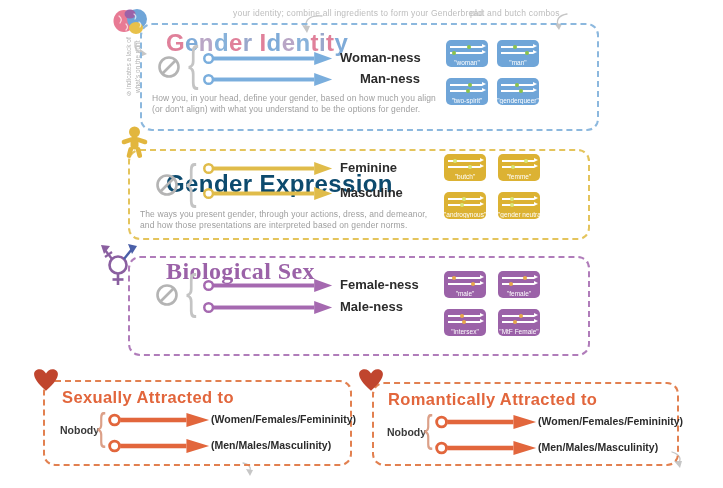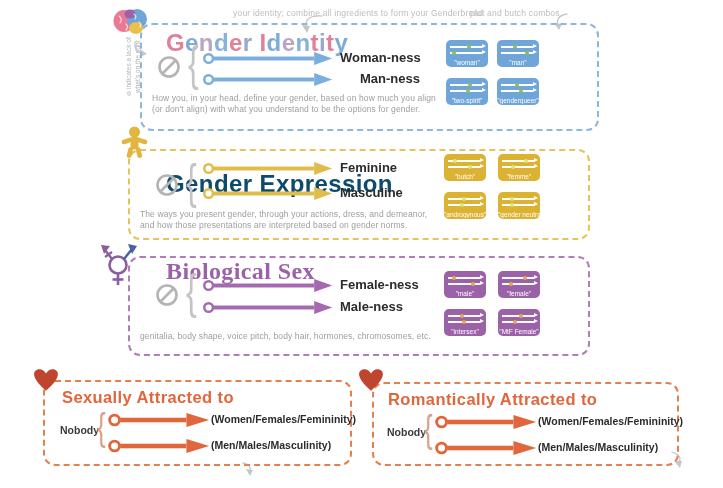--- a/index.html
+++ b/index.html
@@ -270,21 +270,20 @@
   </svg>
   <div class="scale-lbl" style="left:340px;top:277px;">Female-ness</div>
 
   <svg class="scale-arrow c-purple" style="left:202px;top:300px;" viewBox="0 0 140 15">
     <circle cx="7" cy="7.5" r="4.6" fill="#fff" stroke="currentColor" stroke-width="2.6"></circle>
     <rect x="12" y="5.4" width="107" height="4.2" fill="currentColor"></rect>
     <polygon points="119,0.5 138,7.5 119,14.5" fill="currentColor"></polygon>
   </svg>
   <div class="scale-lbl" style="left:340px;top:299px;">Male-ness</div>
 
-  <div class="desc" style="left:140px;top:331px;">genitalia, body shape, voice pitch, body hair, hormones, chromosomes, etc.</div>
 
   <div class="combo bg-purple d-amber" style="left:444px;top:271px;">
     <div class="mini-row r1">
         <span class="dot" style="left: 18%;"></span>
       </div>
     <div class="mini-row r2">
         <span class="dot" style="left: 78%;"></span>
       </div>
     <div class="combo-label">"male"</div>
   </div>

